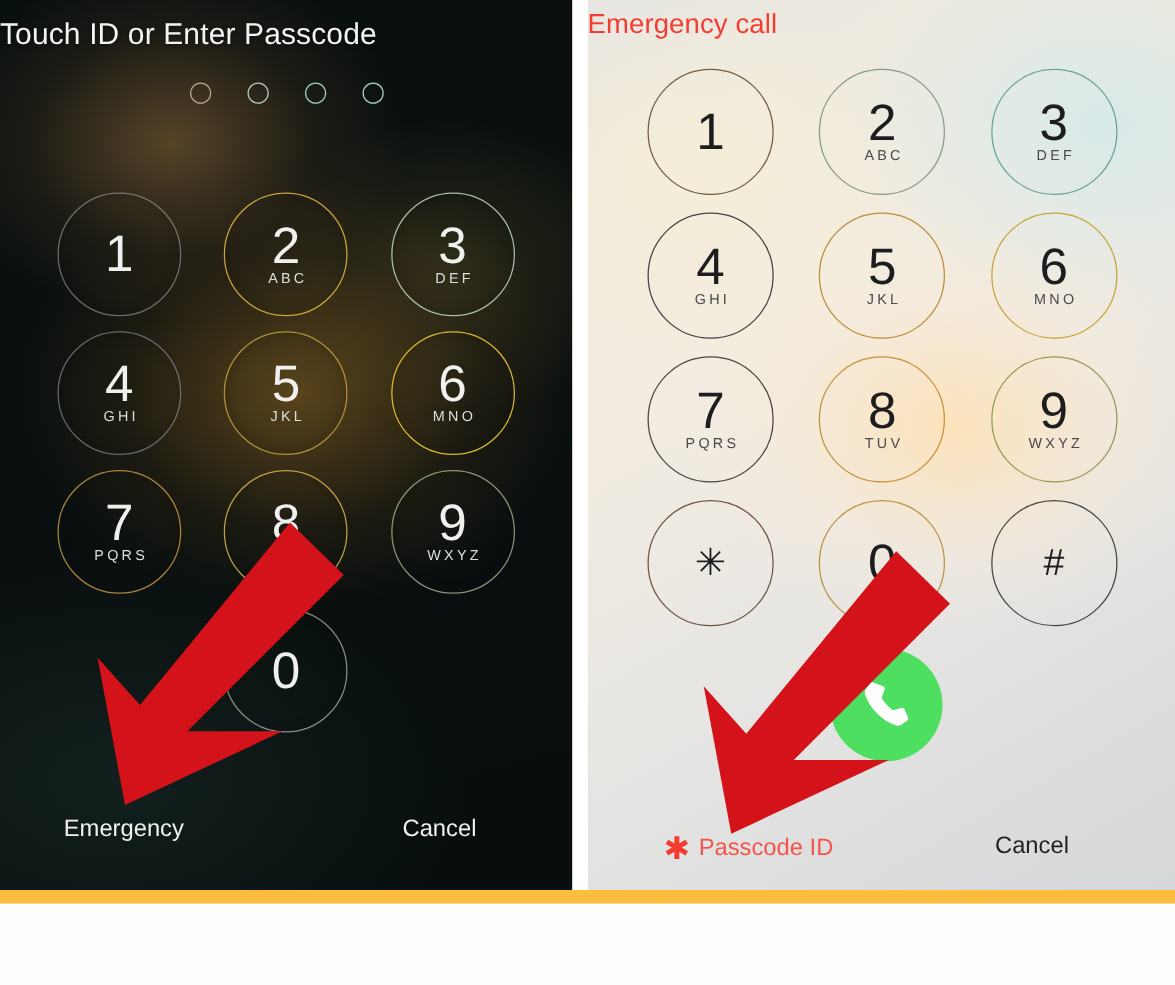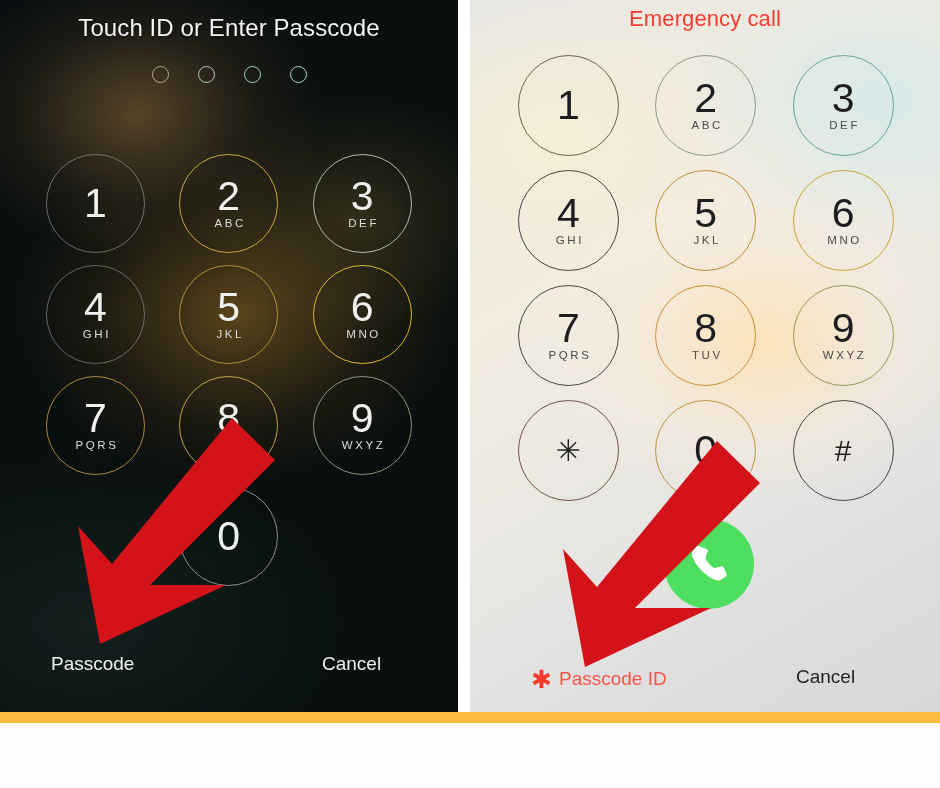--- a/index.html
+++ b/index.html
@@ -53,21 +53,21 @@
       radial-gradient(ellipse 260px 200px at 18% 20%, rgba(246,238,214,0.9) 0%, rgba(255,255,255,0) 72%),
       radial-gradient(ellipse 280px 200px at 88% 14%, rgba(214,233,233,0.95) 0%, rgba(255,255,255,0) 74%),
       linear-gradient(150deg, #e7e6e2 0%, #eeeae0 16%, #f3ece0 34%, #ece9e3 52%, #e3e3e2 70%, #dcdcdd 86%, #d7d8da 100%);
     filter: blur(0.4px);
   }
 
   
   .panel-title {
     position: absolute;
     left: 0; right: 0;
-    text-align: center;
+    text-align: left;
     font-weight: 400;
     letter-spacing: 0.1px;
     white-space: nowrap;
   }
 
   #title-left {
     top: 14px;
     font-size: 24px;
     color: #f2f3f2;
     text-shadow: 0 1px 3px rgba(0,0,0,0.45);
@@ -309,21 +309,21 @@
       <span class="letters">WXYZ</span>
     </div>
     <div></div>
     <div class="key k0 noletters">
       <span class="digit">0</span>
       <span class="letters"></span>
     </div>
     <div></div>
   </div>
 
-  <div class="action" id="emergency-left">Passcode</div>
+  <div class="action" id="emergency-left">Emergency</div>
 
   <div class="action" id="cancel-left">Cancel</div>
 
   <div class="panel" id="panel-right">
     <div class="bg-light"></div>
 
     <div class="panel-title" id="title-right">Emergency call</div>
   </div>
 
   <div class="keypad" id="keypad-right">

